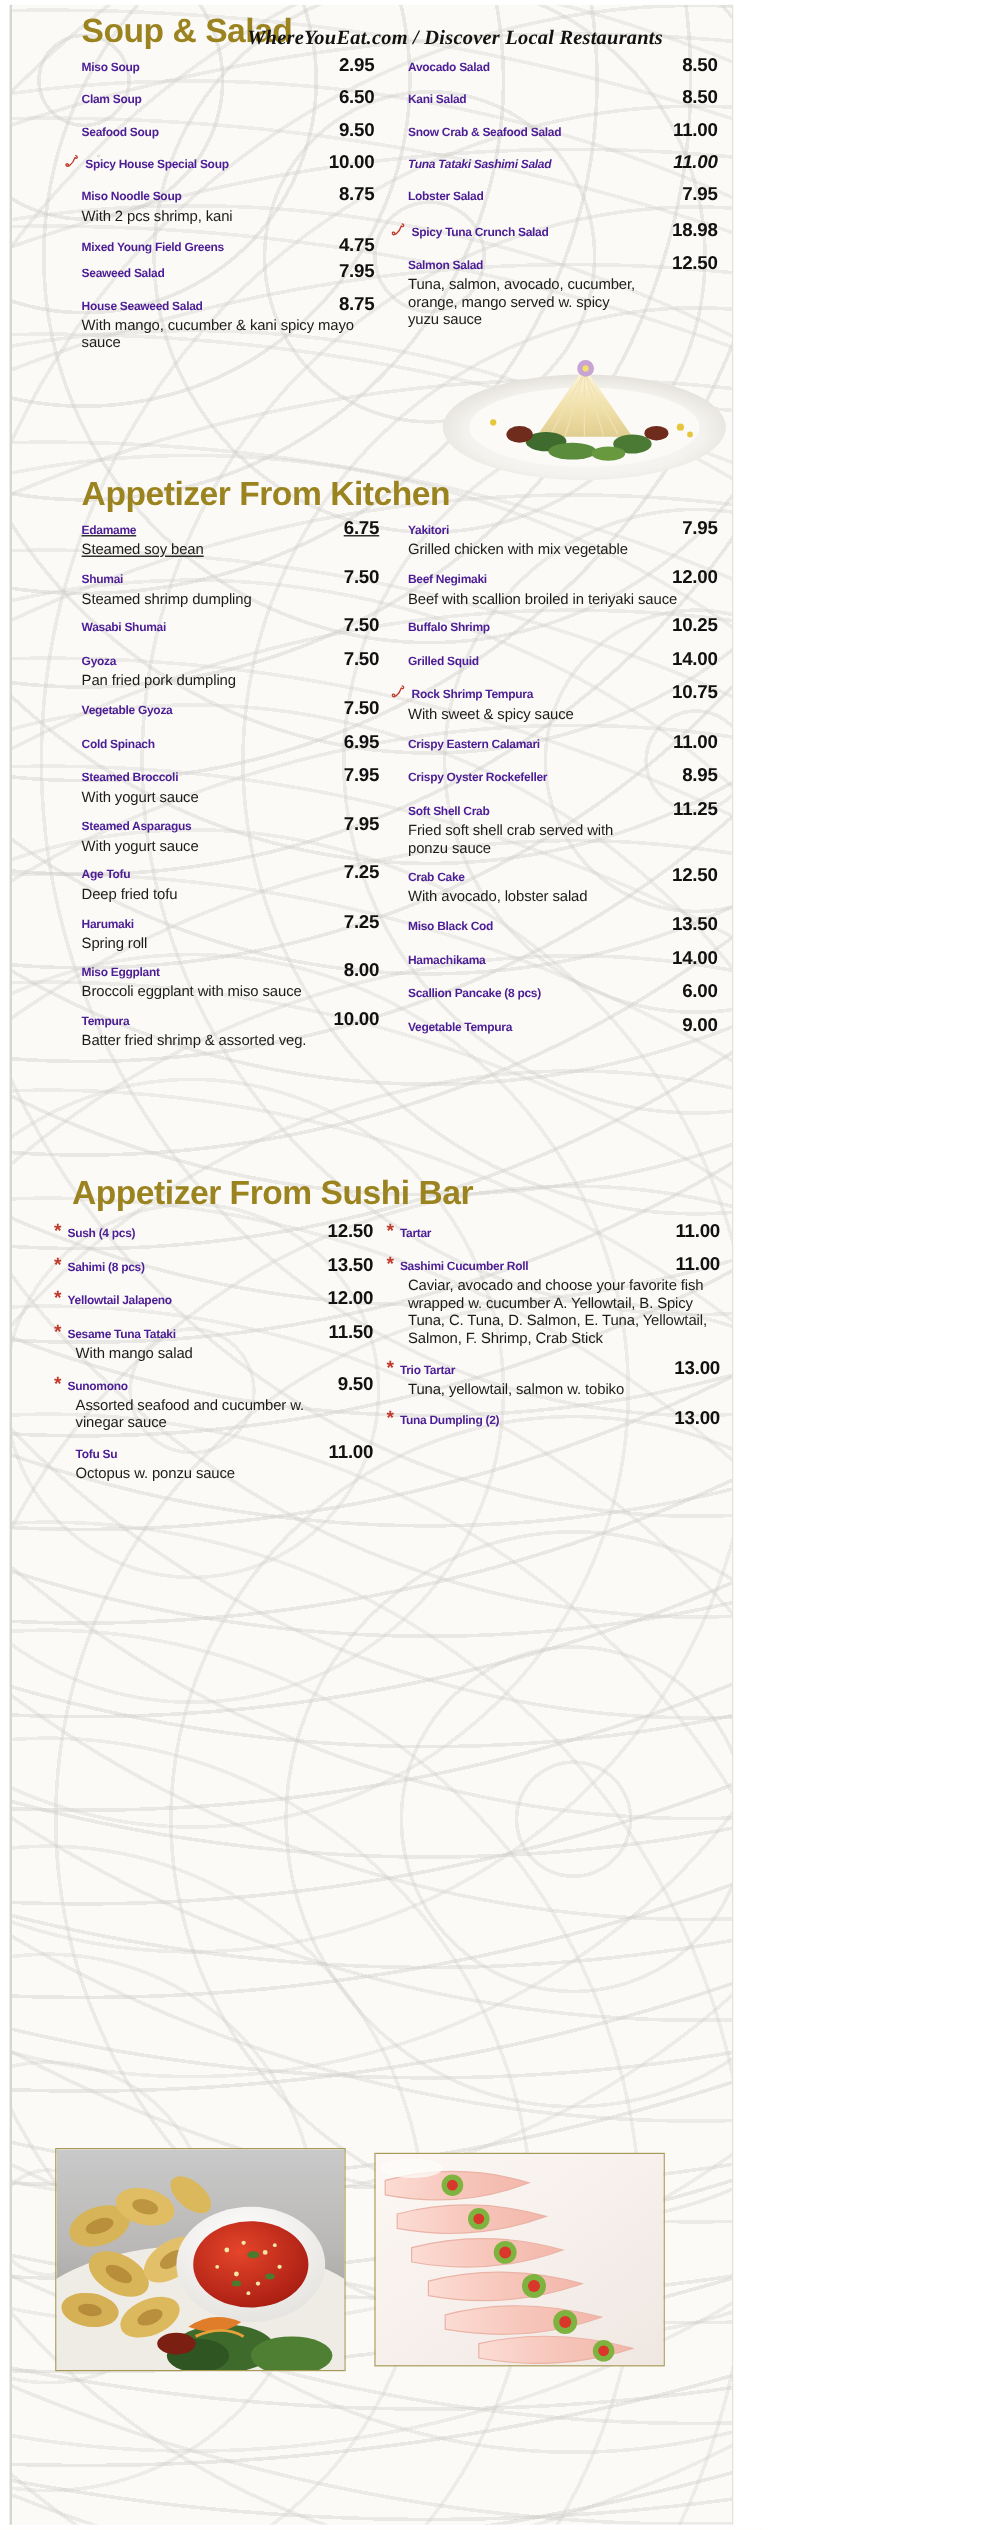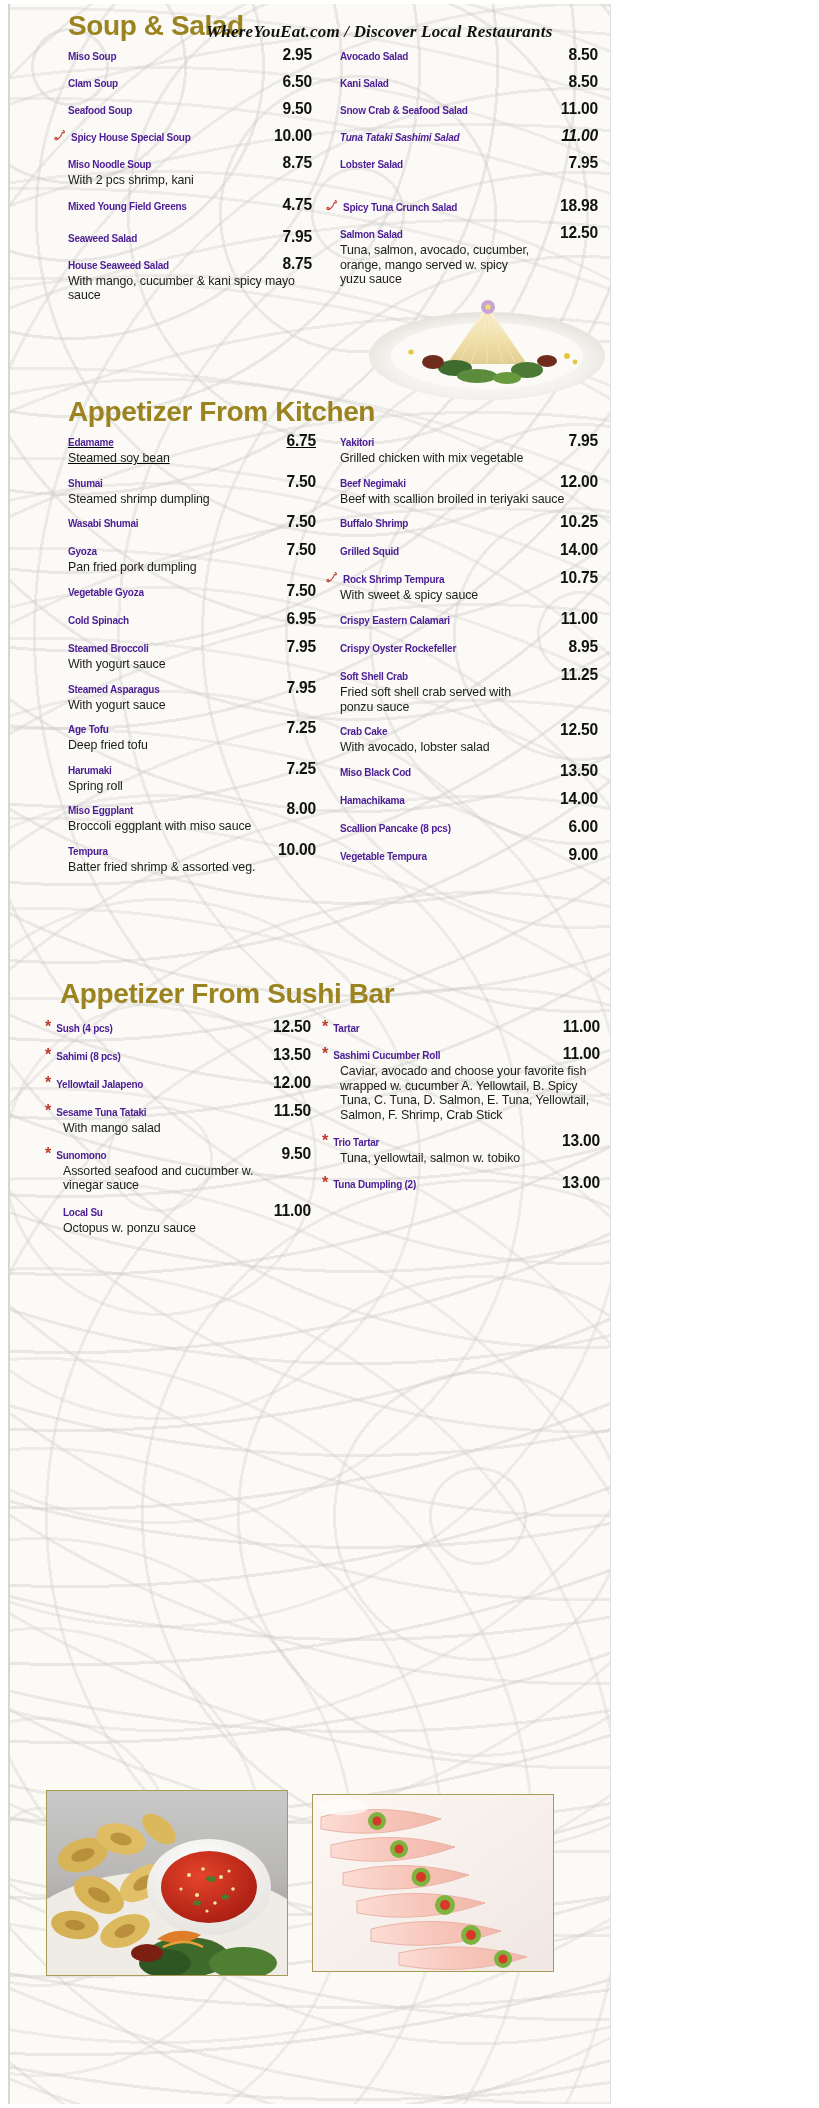--- a/index.html
+++ b/index.html
@@ -144,21 +144,21 @@
         </div>
       </div>
       <div class="item" style="margin-bottom:8px;">
         <div class="row">
             <span class="nm">Miso Noodle Soup</span>
         <span class="dot"></span>
         <span class="pr">8.75</span>
           </div>
         <div class="desc">With 2 pcs shrimp, kani</div>
       </div>
-      <div class="item" style="margin-bottom:14px;">
+      <div class="item" style="margin-bottom:4px;">
         <div class="row">
             <span class="nm">Mixed Young Field Greens</span>
         <span class="dot"></span>
         <span class="pr">4.75</span>
           </div>
       </div>
       <div class="item" style="margin-bottom:9px;">
         <div class="row">
             <span class="nm">Seaweed Salad</span>
         <span class="dot"></span>
@@ -197,21 +197,21 @@
         <span class="pr">11.00</span>
           </div>
       </div>
       <div class="item" style="margin-bottom:9px;font-style:italic;">
         <div class="row">
             <span class="nm">Tuna Tataki Sashimi Salad</span>
         <span class="dot"></span>
         <span class="pr">11.00</span>
           </div>
       </div>
-      <div class="item" style="margin-bottom:25px;">
+      <div class="item" style="margin-bottom:12px;">
         <div class="row">
             <span class="nm">Lobster Salad</span>
         <span class="dot"></span>
         <span class="pr">7.95</span>
           </div>
       </div>
       <div class="item" style="margin-bottom:9px; margin-left:-14px;">
         <div class="row">
           <span class="chili">
             <svg width="13" height="13" viewBox="0 0 24 24">
@@ -521,21 +521,21 @@
         <div class="row">
             <span class="star">*</span>
             <span class="nm">Sunomono</span>
             <span class="dot"></span>
             <span class="pr">9.50</span>
           </div>
         <div class="desc" style="margin-left:18px; max-width:232px;">Assorted seafood and cucumber w. vinegar sauce</div>
       </div>
       <div class="item" style="margin-left:18px;">
         <div class="row">
-            <span class="nm">Local Su</span>
+            <span class="nm">Tofu Su</span>
             <span class="dot"></span>
             <span class="pr">11.00</span>
           </div>
         <div class="desc">Octopus w. ponzu sauce</div>
       </div>
     </div>
 
     <div style="position:absolute; left:312px; top:40px; width:282px;">
       <div class="item" style="margin-bottom:9px;">
         <div class="row">

